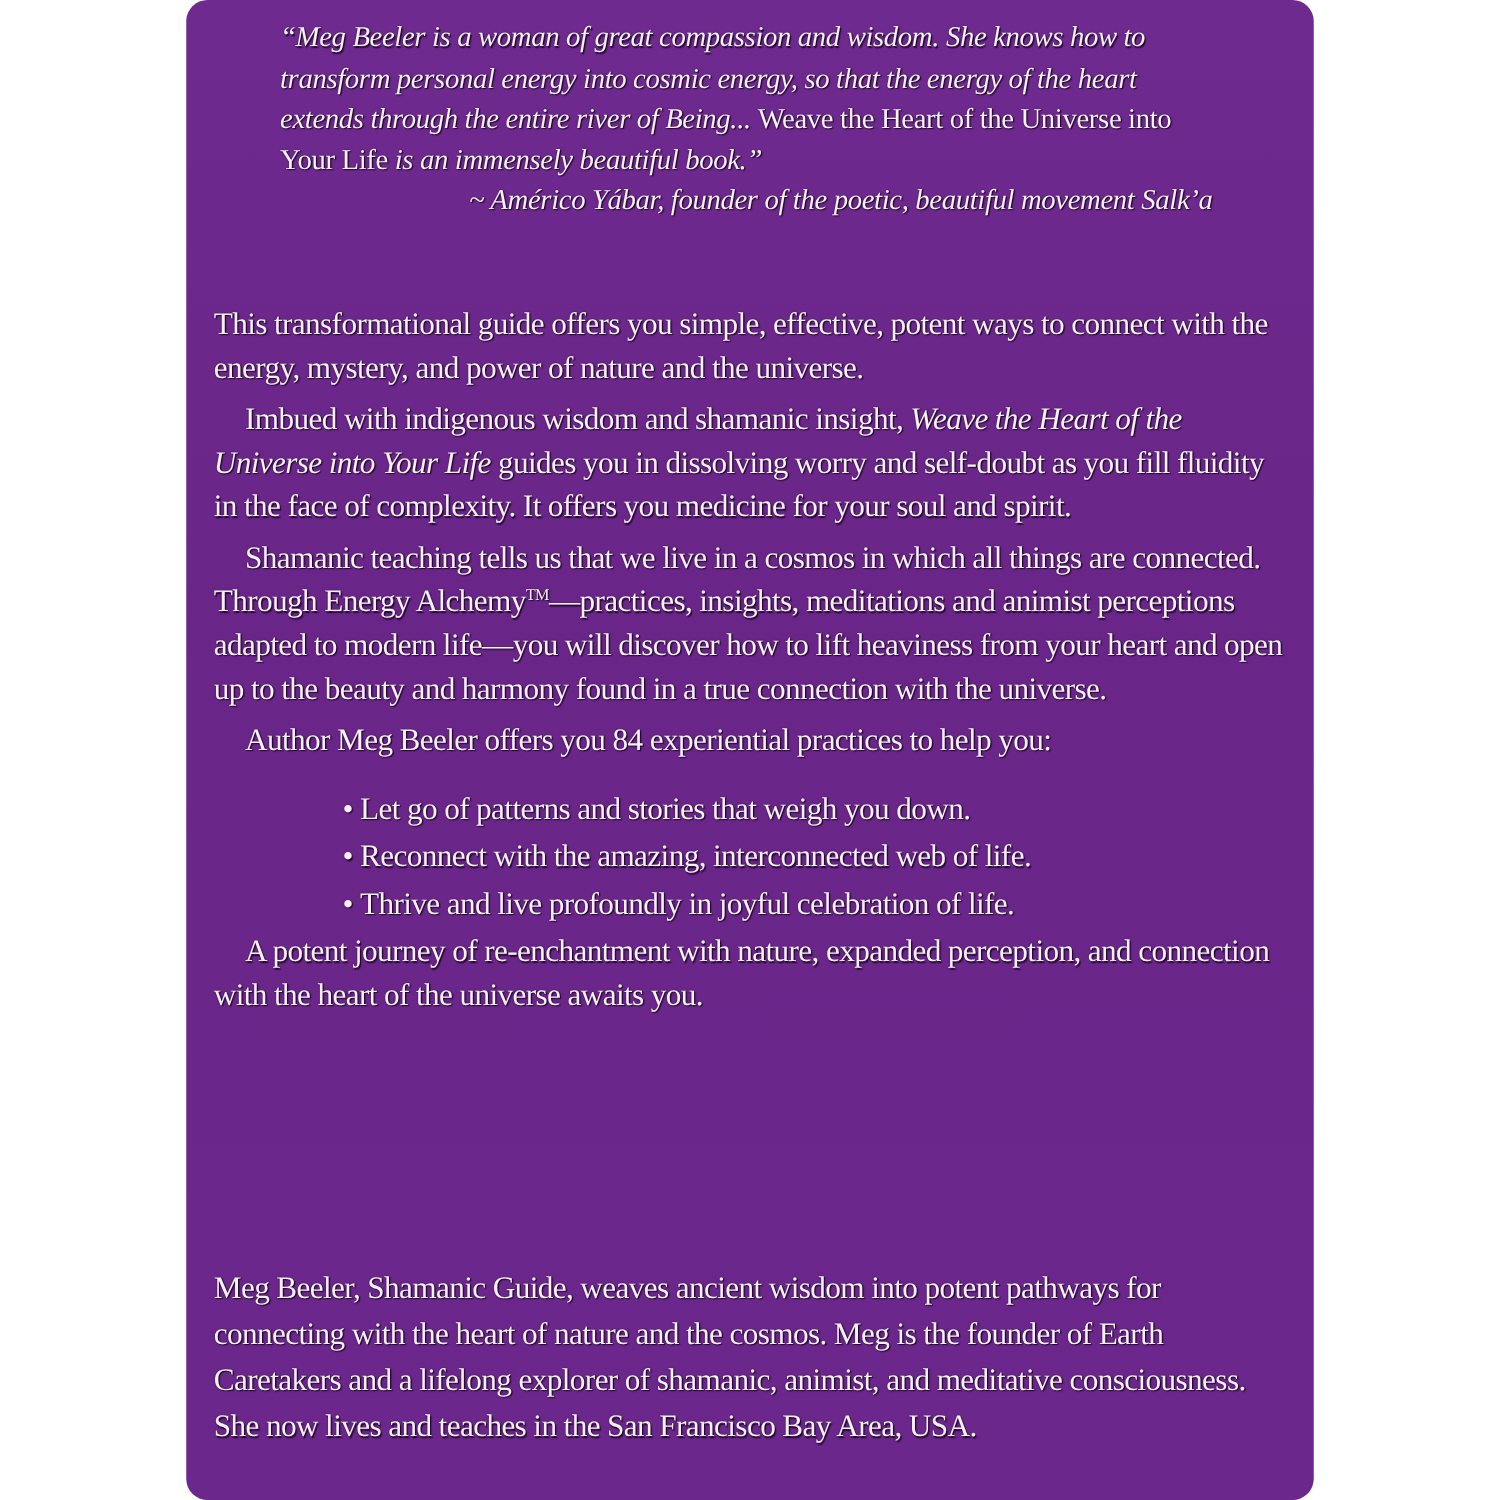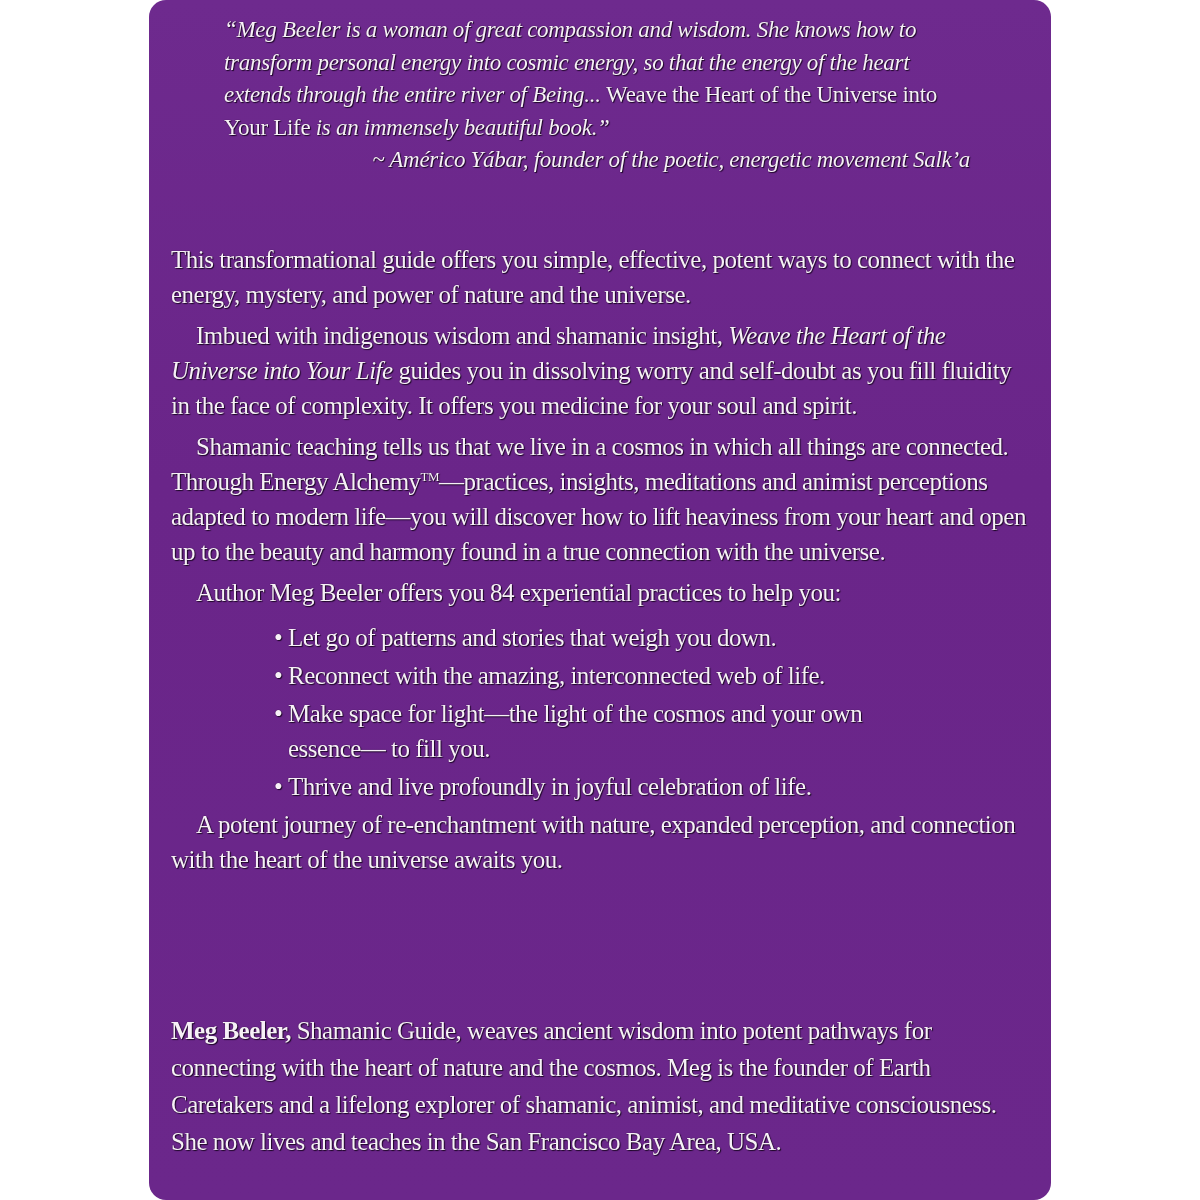--- a/index.html
+++ b/index.html
@@ -31,44 +31,43 @@
     .body em { font-style: italic; }
     ul.bullets { list-style: none; margin: 1px 0 0 0; padding: 0 0 0 103px; }
     ul.bullets li { position: relative; padding-left: 14px; margin-bottom: 3px; }
     ul.bullets li::before {
       content: "\2022"; position: absolute; left: 0; top: 0;
     }
     .bio {
       position: absolute; left: 22px; top: 1012px; width: 862px;
       font-size: 25px; line-height: 37px; letter-spacing: -0.5px;
     }
-    .bio b { font-weight: bold; }
+    .bio b { font-weight: normal; }
     sup.tm { font-size: 13px; vertical-align: 9px; line-height: 0; }
   </style>
 </head>
 <body>
 
 <div class="cover">
 
   <div class="quote">
     <div>
       <span>“Meg Beeler is a woman of great compassion and wisdom. She knows how to transform personal energy into cosmic energy, so that the energy of the heart extends through the entire river of Being... </span><span class="roman">Weave the Heart of the Universe into Your Life</span><span> is an immensely beautiful book.”</span>
     </div>
-    <div class="attribution">~ Américo Yábar, founder of the poetic, energetic movement Salk’a</div>
+    <div class="attribution">~ Américo Yábar, founder of the poetic, beautiful movement Salk’a</div>
   </div>
 
   <div class="body">
     <p>This transformational guide offers you simple, effective, potent ways to connect with the energy, mystery, and power of nature and the universe.</p>
     <p class="indent"><span>Imbued with indigenous wisdom and shamanic insight, </span><em>Weave the Heart of the Universe into Your Life</em><span> guides you in dissolving worry and self-doubt as you fill fluidity in the face of complexity. It offers you medicine for your soul and spirit.</span></p>
     <p class="indent"><span>Shamanic teaching tells us that we live in a cosmos in which all things are connected. Through Energy Alchemy</span><sup class="tm">TM</sup><span>—practices, insights, meditations and animist perceptions adapted to modern life—you will discover how to lift heaviness from your heart and open up to the beauty and harmony found in a true connection with the universe.</span></p>
-    <p class="indent" style="margin-bottom:10px">Author Meg Beeler offers you 84 experiential practices to help you:</p>
+    <p class="indent" style="margin-bottom:20px">Author Meg Beeler offers you 84 experiential practices to help you:</p>
     <ul class="bullets">
       <li>Let go of patterns and stories that weigh you down.</li>
       <li>Reconnect with the amazing, interconnected web of life.</li>
-      <li style="padding-right:130px">Make space for light—the light of the cosmos and your own essence— to fill you.</li>
       <li>Thrive and live profoundly in joyful celebration of life.</li>
     </ul>
     <p class="indent">A potent journey of re-enchantment with nature, expanded perception, and connection with the heart of the universe awaits you.</p>
   </div>
 
   <div class="bio">
     <b>Meg Beeler,</b><span> Shamanic Guide, weaves ancient wisdom into potent pathways for connecting with the heart of nature and the cosmos. Meg is the founder of Earth Caretakers and a lifelong explorer of shamanic, animist, and meditative consciousness. She now lives and teaches in the San Francisco Bay Area, USA.</span>
   </div>
 
 </div>

